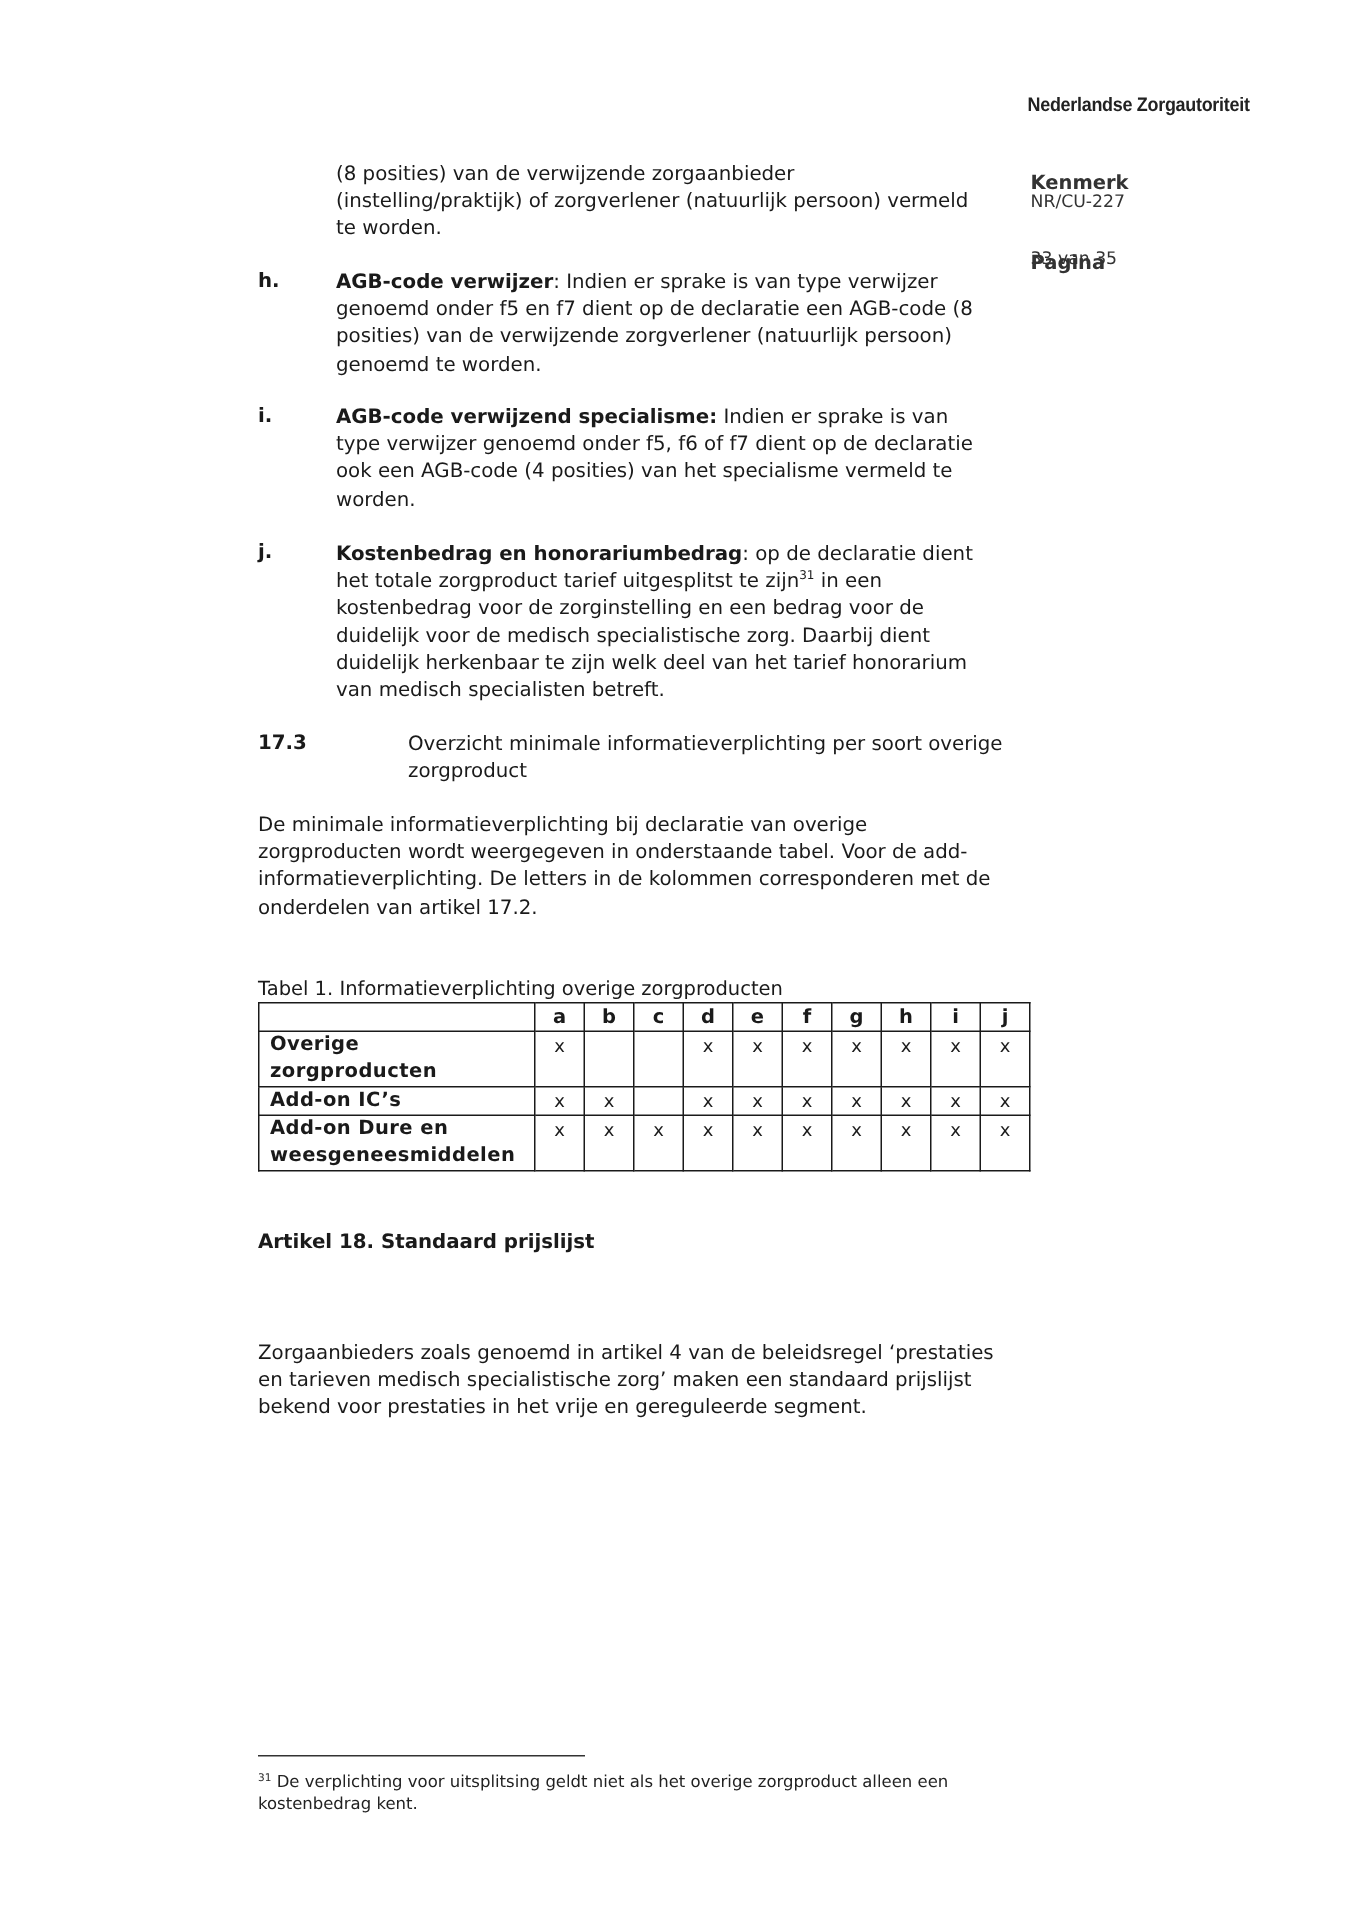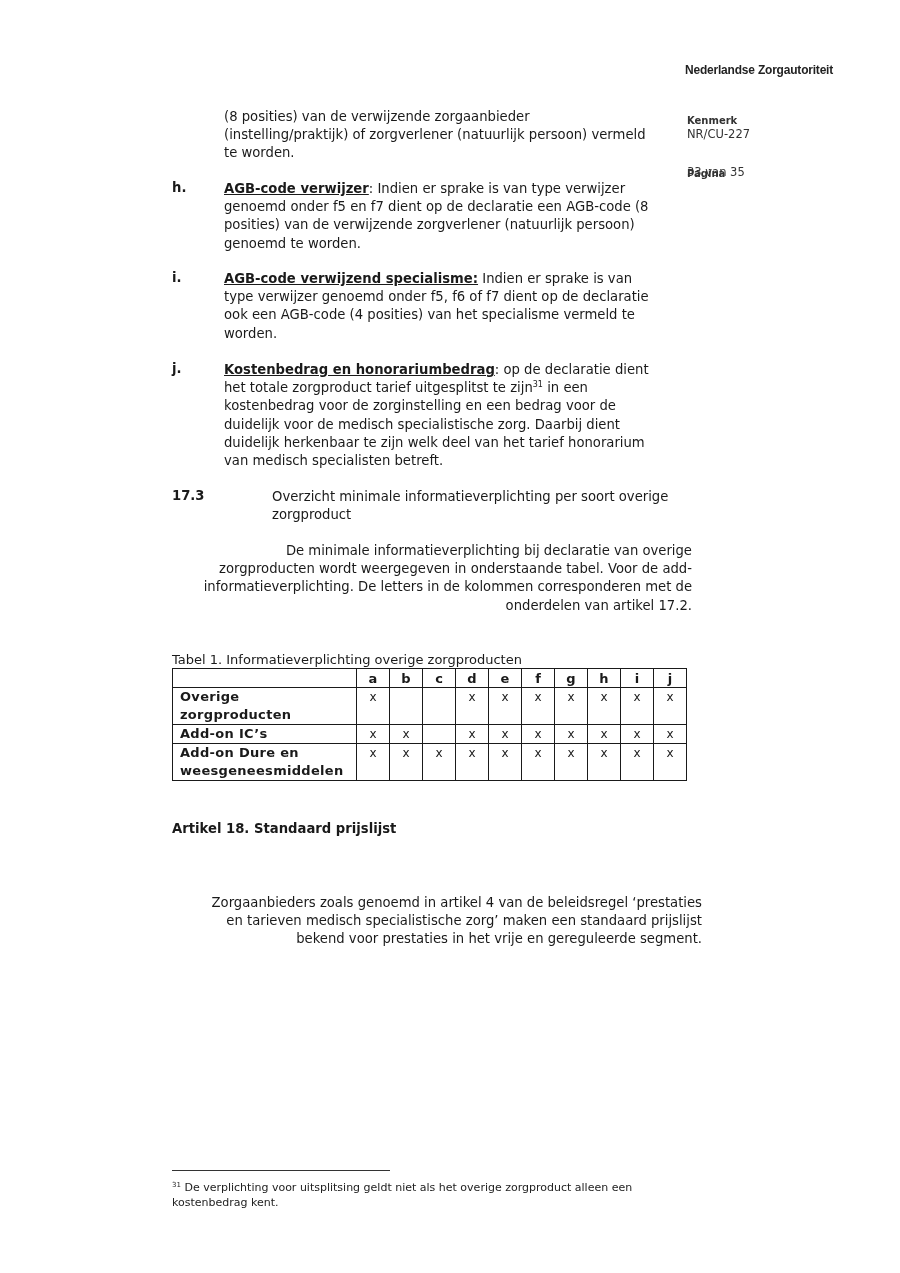--- a/index.html
+++ b/index.html
@@ -1,26 +1,26 @@
 <!DOCTYPE html>
 <html><head>
 <meta charset="utf-8">
 <style>
   html, body { margin: 0; padding: 0; background: #ffffff; }
   body { width: 900px; height: 1273px; position: relative; overflow: hidden;
          font-family: "DejaVu Sans", sans-serif; color: #1a1a1a; }
   .abs { position: absolute; }
   .org { left: 685px; top: 62px; font-family: "Liberation Sans", sans-serif; font-weight: bold;
          font-size: 13px; color: #222; letter-spacing: -0.2px; transform: scaleX(0.92); transform-origin: left; }
-  .meta-label { font-size: 10px; font-weight: bold; color: #333; }
+  .meta-label { font-size: 13px; font-weight: bold; color: #333; }
   .meta-value { font-size: 11.5px; color: #333; }
-  .p { font-size: 13.2px; line-height: 18.2px; text-align: right; }
+  .p { font-size: 13.2px; line-height: 18.2px; }
   .item-letter { font-size: 13.2px; font-weight: bold; left: 172px; }
   .item-text { left: 224px; width: 450px; font-size: 13.2px; line-height: 18.2px; }
-  b { font-weight: bold; text-decoration: underline; }
+  b { font-weight: bold; }
   sup { font-size: 8px; vertical-align: 5px; line-height: 0; }
   table.info { position: absolute; left: 172px; top: 668px; border-collapse: collapse;
                font-size: 13px; }
   table.info td, table.info th { border: 1.6px solid #1a1a1a; padding: 0; }
   table.info th { height: 18px; font-weight: bold; text-align: center; vertical-align: middle; }
   table.info td.rowlab { width: 176px; font-weight: bold; padding-left: 7px; text-align: left;
                          line-height: 18px; vertical-align: top; letter-spacing: 0.3px; }
   table.info td.cell { width: 32px; text-align: center; vertical-align: top; font-size: 12px; line-height: 18px; }
   .caption { left: 172px; top: 652px; font-size: 13px; }
   .rule { left: 172px; top: 1170px; width: 218px; height: 1px; background: #333; }

